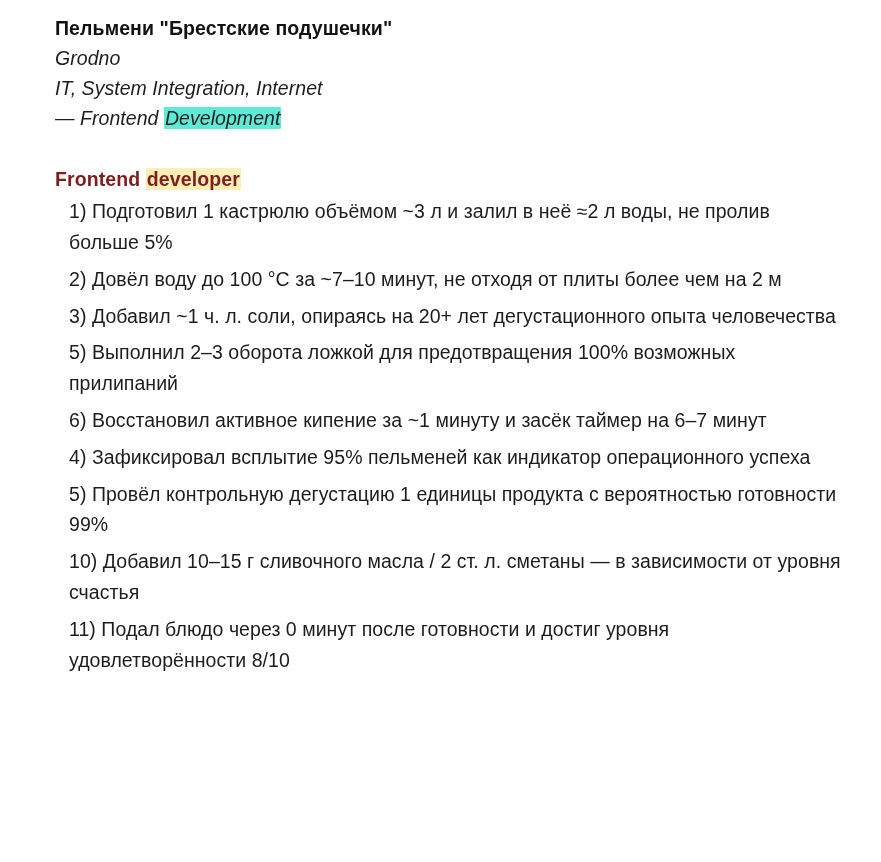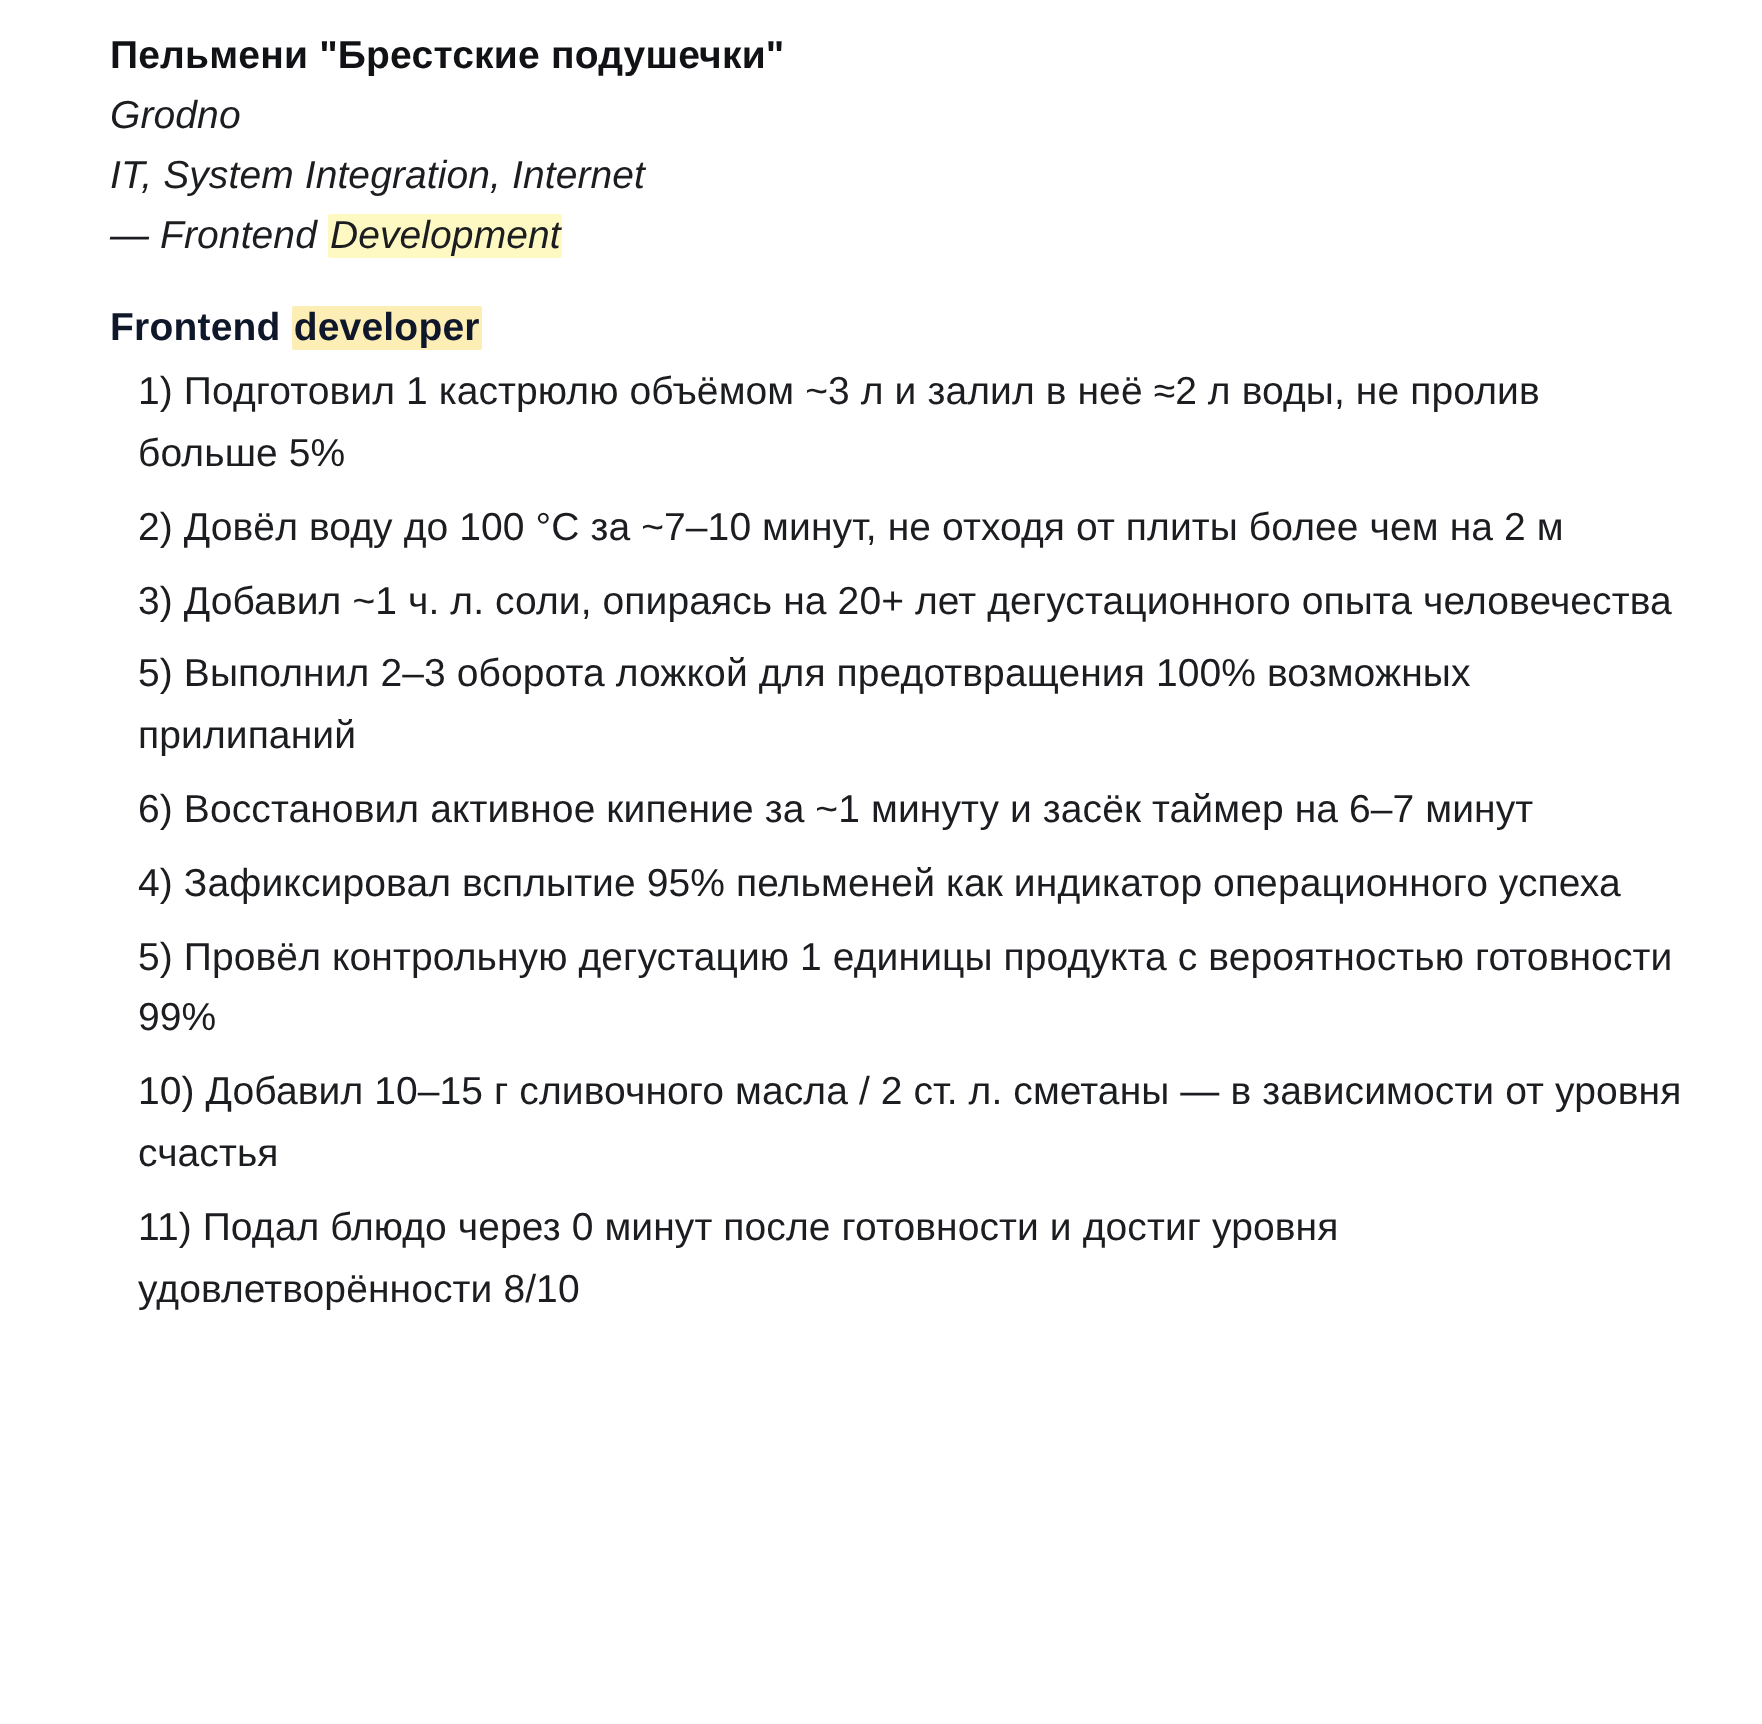--- a/index.html
+++ b/index.html
@@ -30,29 +30,29 @@
   }
   .meta-line {
     font-size: 19.5px;
     line-height: 1.52;
     color: #1c1d20;
     letter-spacing: 0.05px;
     white-space: pre-wrap;
     font-style: italic;
   }
   .hl {
-    background: #fef9c3;
+    background: #5eead4;
     padding: 0 1px;
     border-radius: 1px;
   }
   .role {
-    margin: 20px 0 5px 0;
+    margin: 35px 0 5px 0;
     font-size: 19.5px;
     font-weight: bold;
-    color: #0f172a;
+    color: #7f1d1d;
     letter-spacing: 0.1px;
   }
   .role .hl-role {
     background: #fdeeb5;
     padding: 0 1px;
     border-radius: 1px;
   }
   ul.tasks {
     list-style: none;
     margin: 0;

